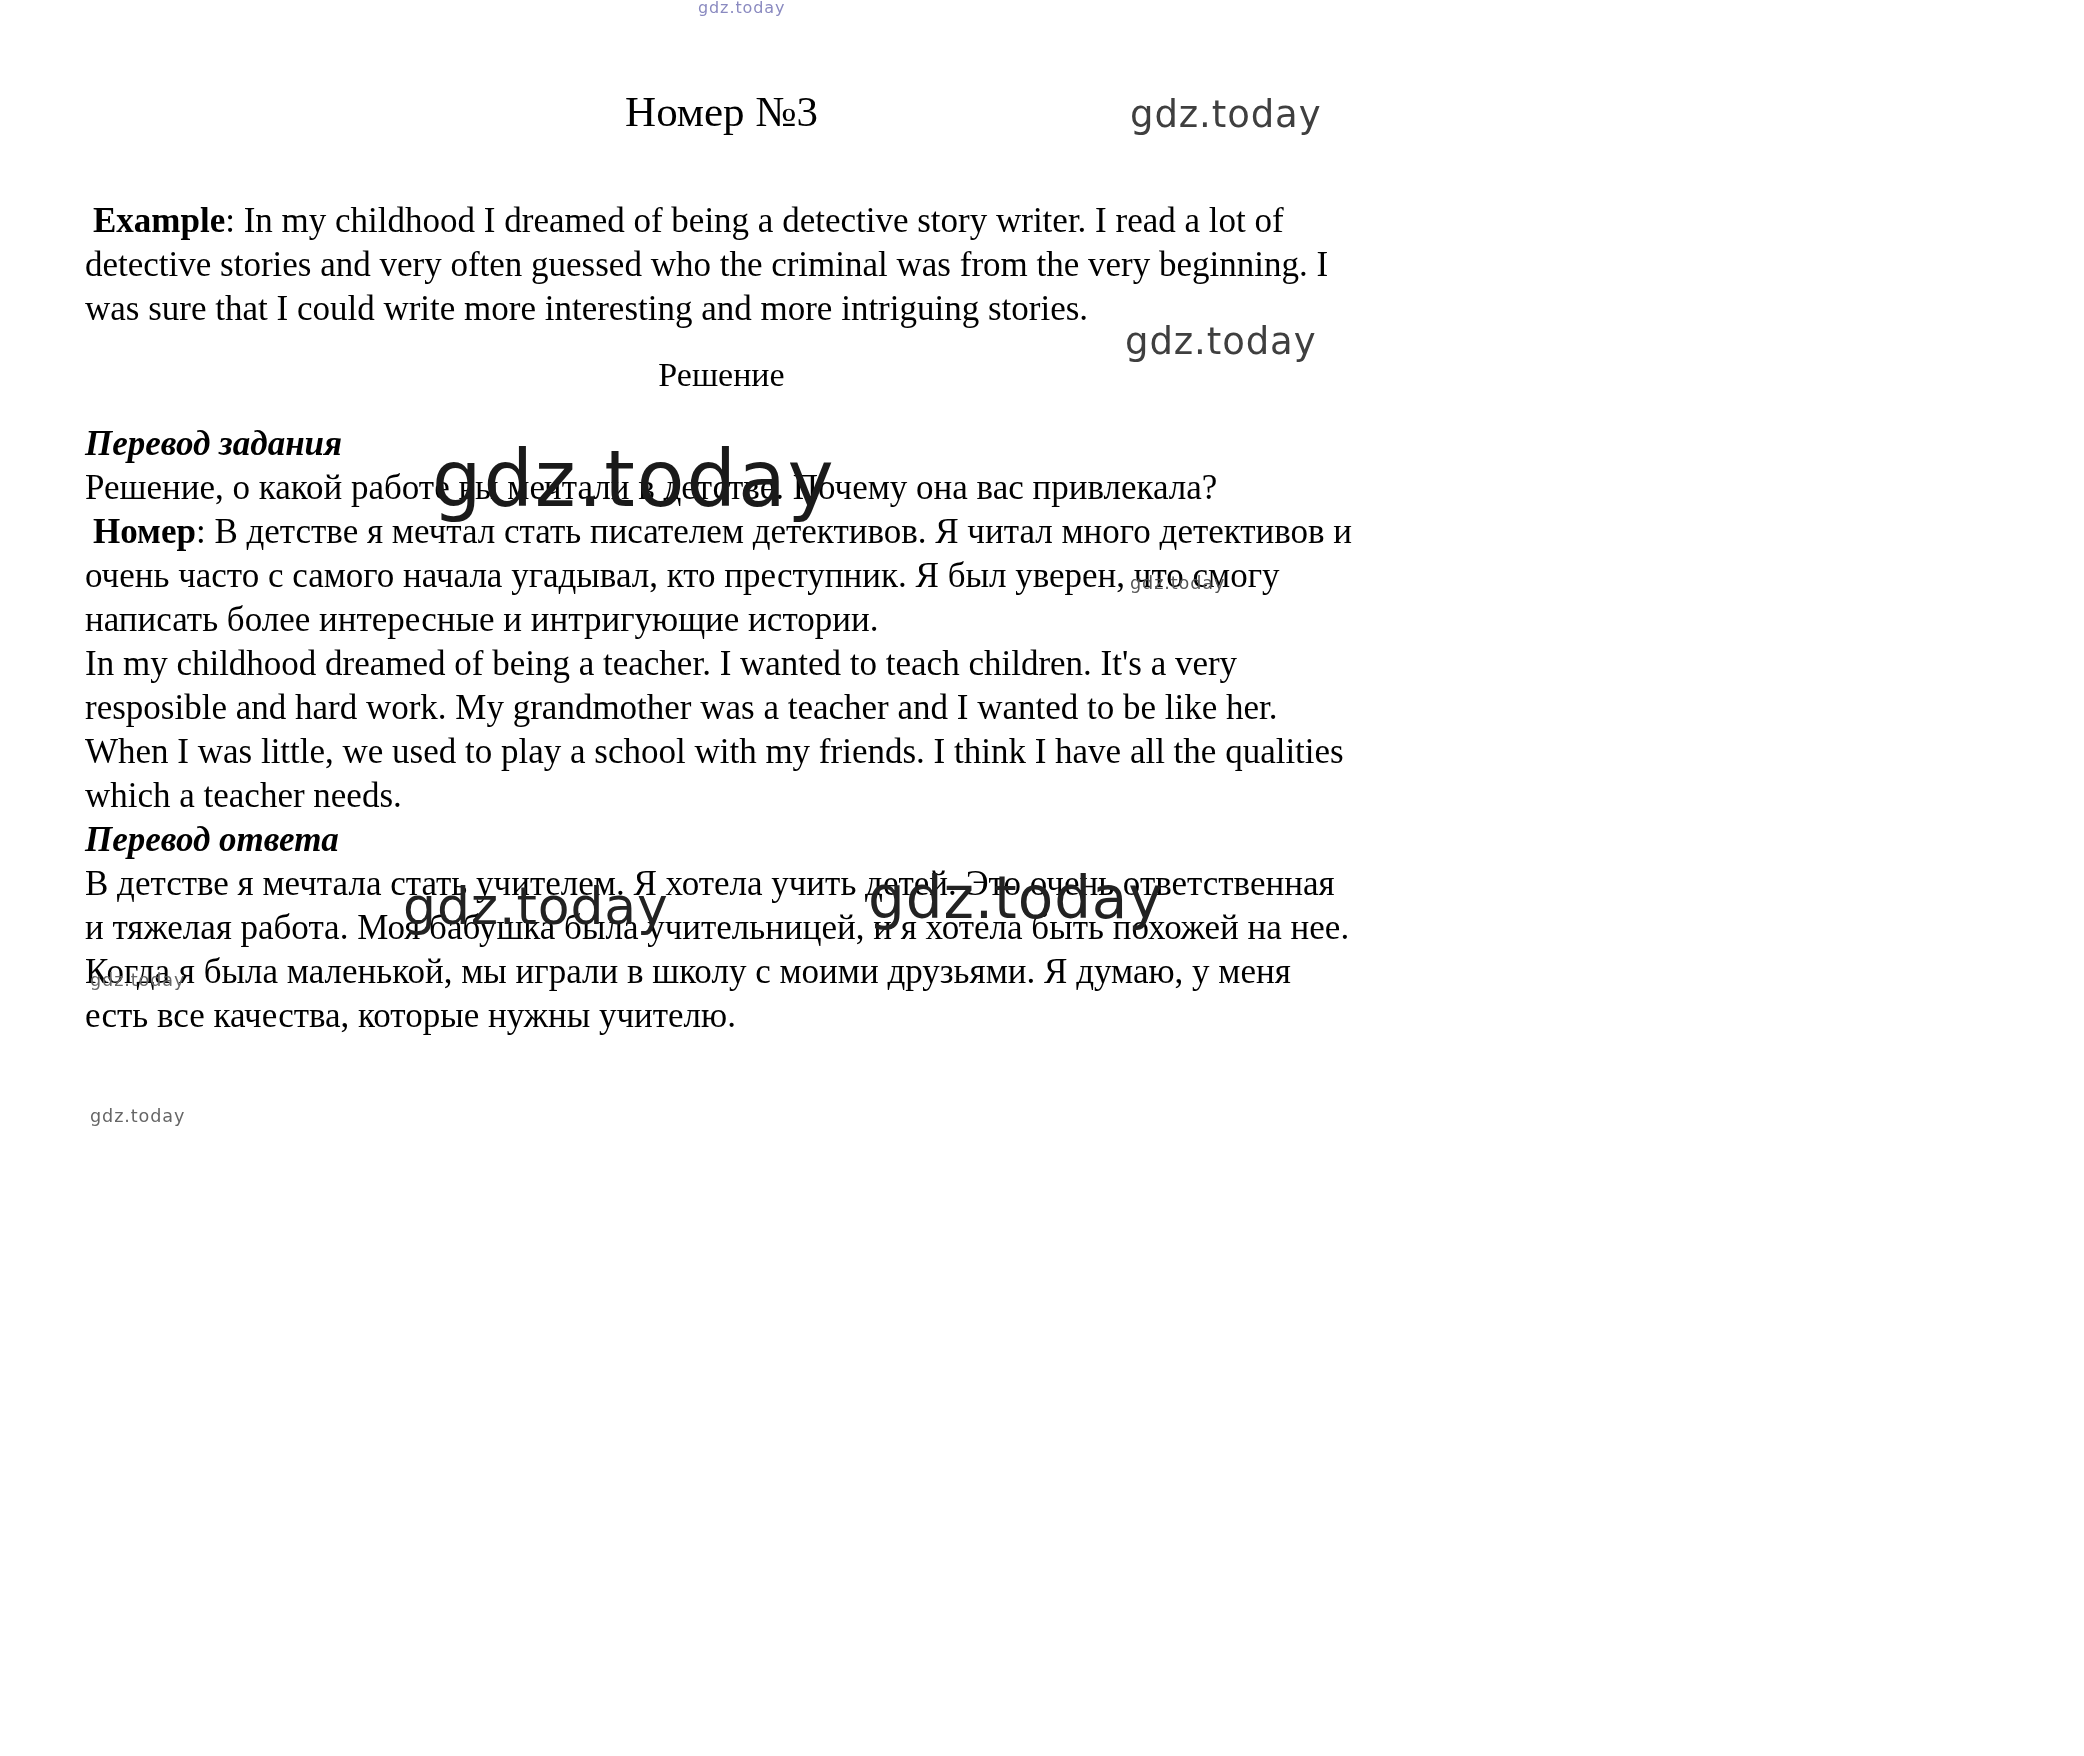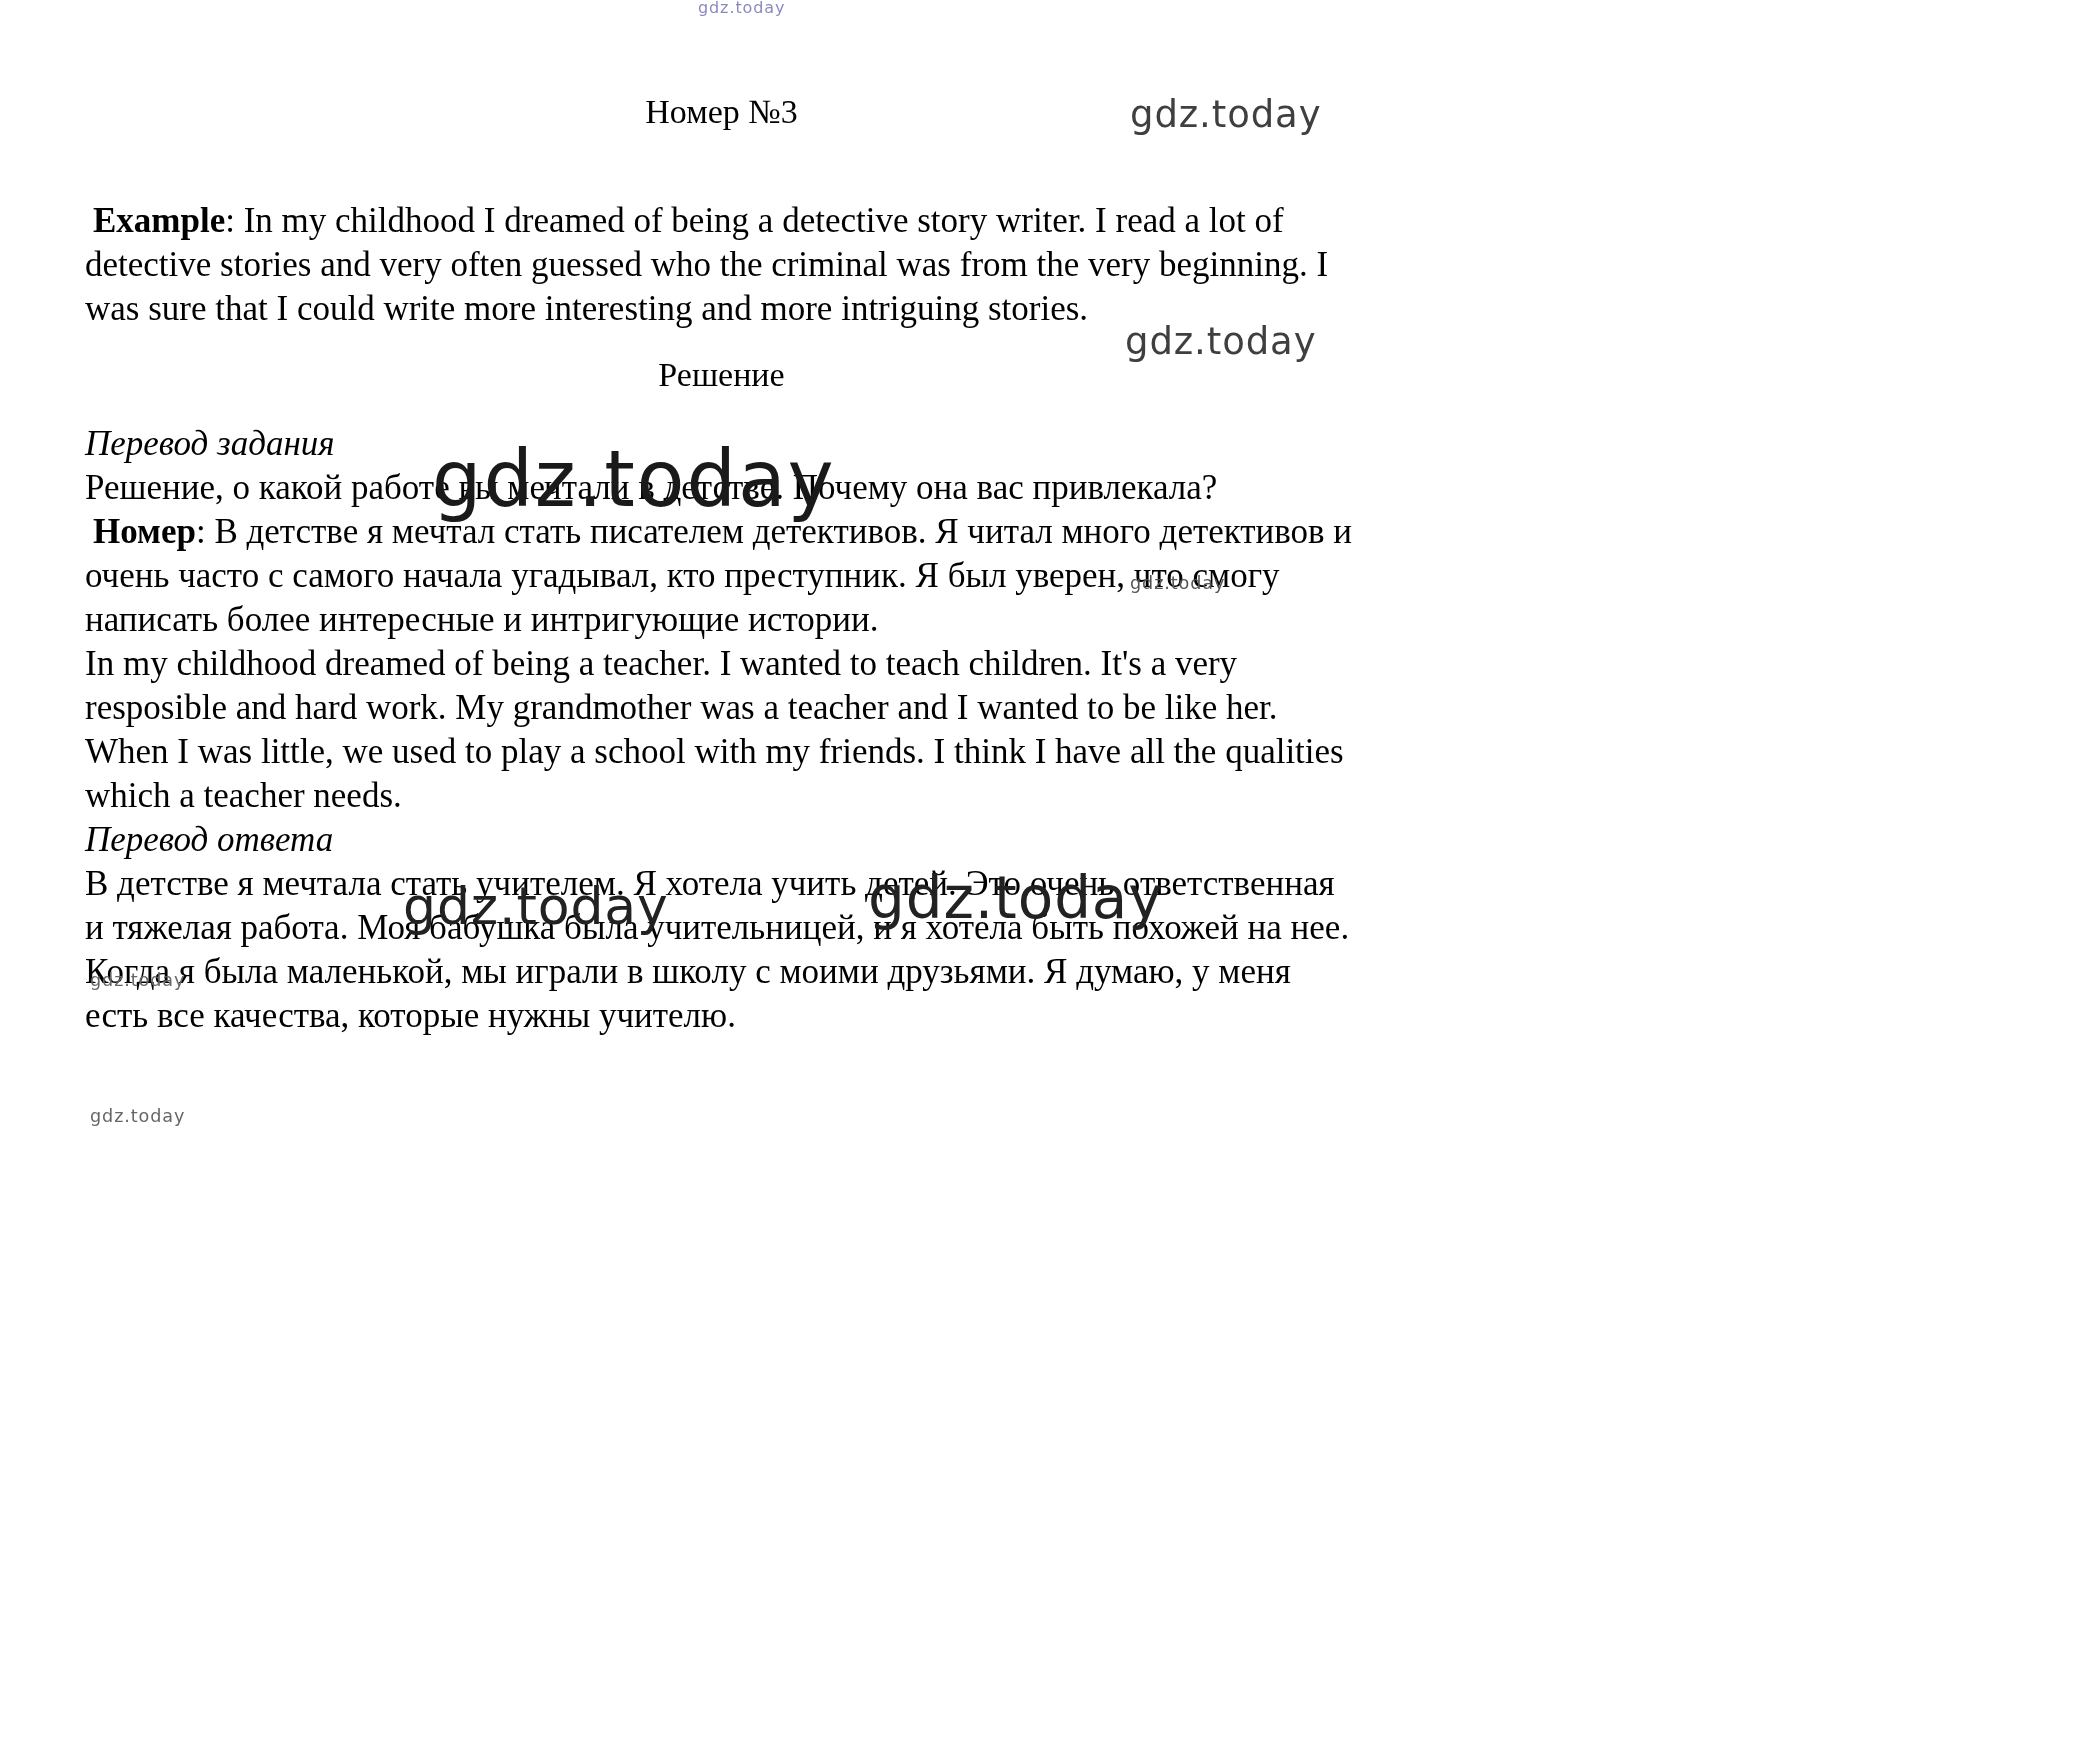--- a/index.html
+++ b/index.html
@@ -19,37 +19,37 @@
   }
   .content {
     position: absolute;
     left: 85px;
     top: 89px;
     width: 1273px;
     font-size: 35px;
     line-height: 44px;
   }
   .title {
-    font-size: 34px;
+    font-size: 43px;
     font-weight: normal;
     text-align: center;
     margin-bottom: 20.4px;
     line-height: 46px;
   }
   .solution-heading {
     font-size: 34px;
     font-weight: normal;
     text-align: center;
     margin-top: 20.4px;
     margin-bottom: 24px;
     line-height: 46px;
   }
   .para { margin: 0; }
   .label-line { margin: 0; }
-  .label-line b { font-weight: normal; }
+  .label-line b { font-weight: bold; }
   .label-line i { font-style: italic; }
   b.inline-bold { font-weight: bold; margin-left: 8px; }
 
   .watermark {
     position: absolute;
     font-family: "DejaVu Sans", "Liberation Sans", sans-serif;
     white-space: nowrap;
     letter-spacing: 0.9px;
     user-select: none;
   }

